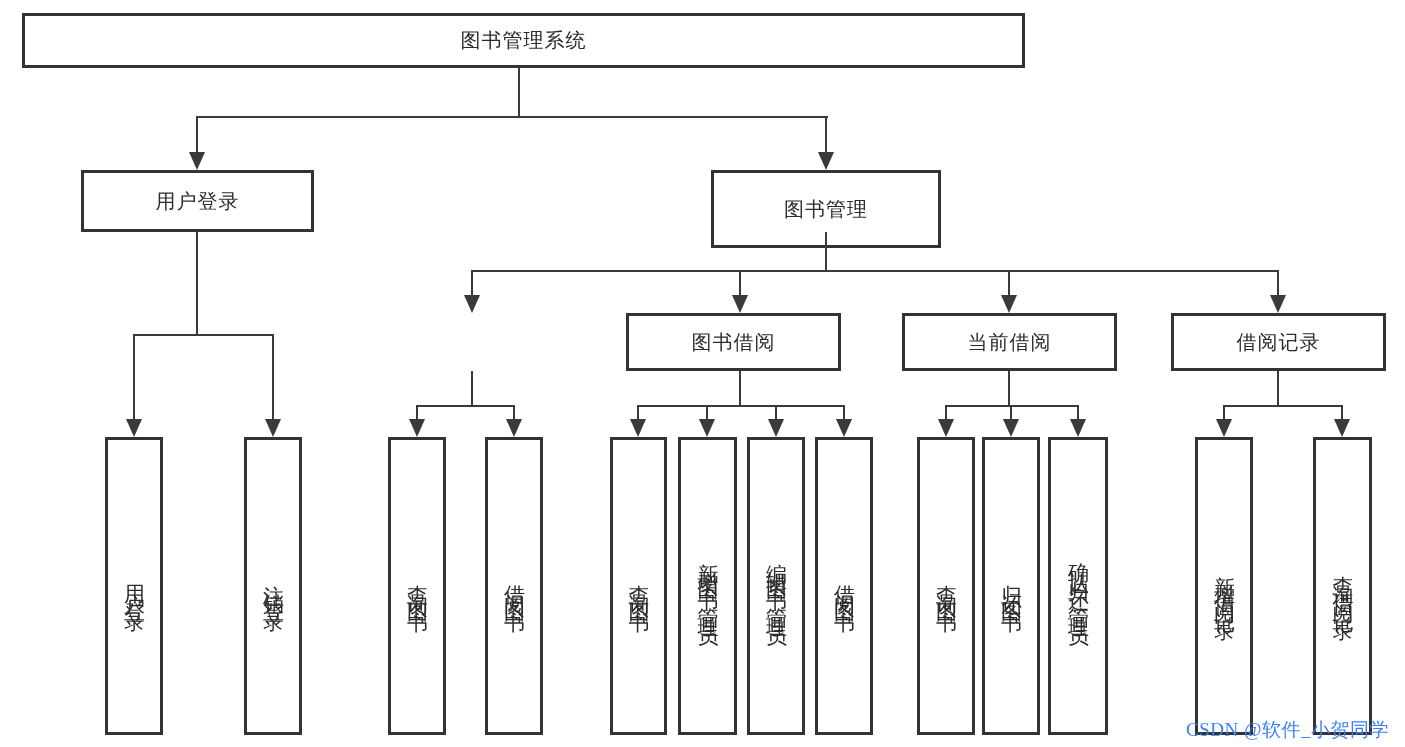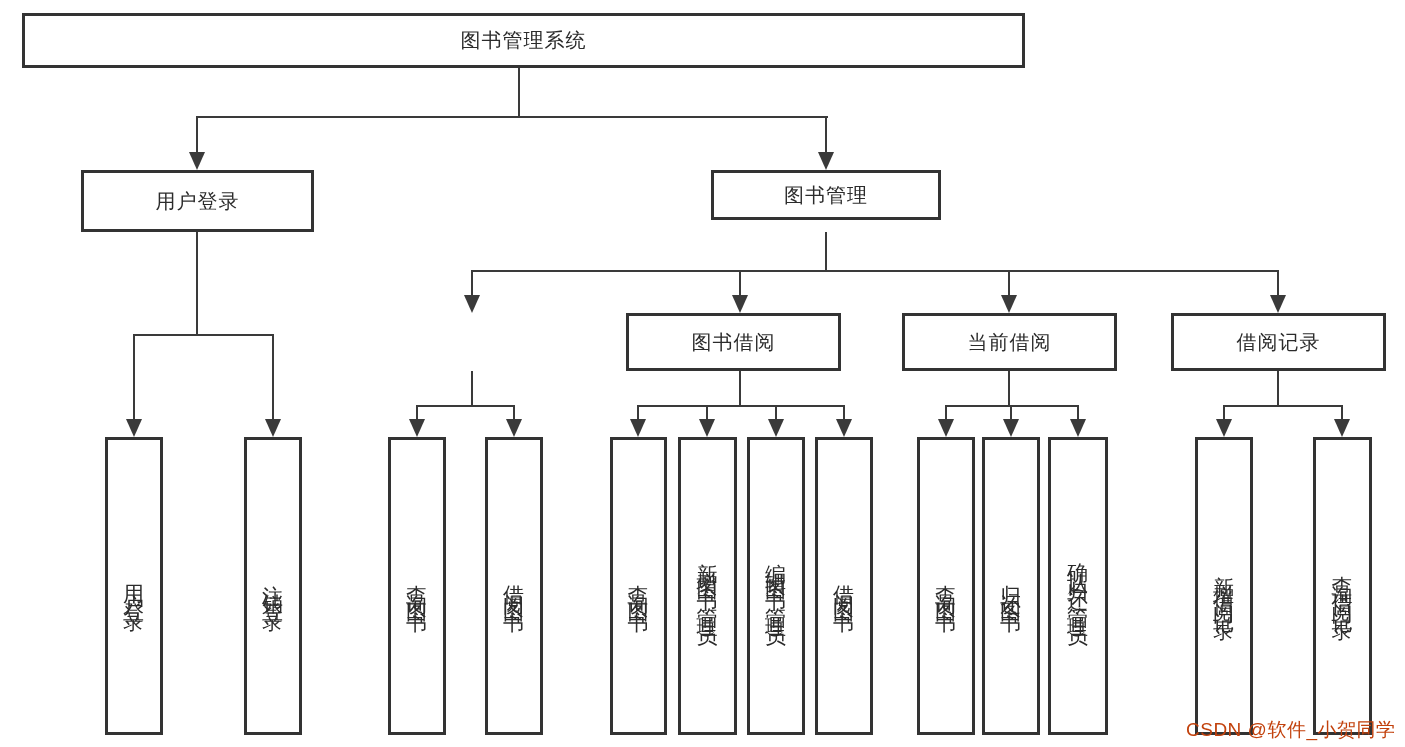--- a/index.html
+++ b/index.html
@@ -1,20 +1,20 @@
 <!DOCTYPE html>
 <html><head>
 <meta charset="utf-8">
 <style>
   html,body{margin:0;padding:0;background:#ffffff;}
   #stage{
     position:relative;
     width:1405px;height:747px;
     background:#ffffff;
-    font-family:Liberation Sans, sans-serif;
+    font-family:Liberation Serif, serif;
     overflow:hidden;
     text-align:center;
   }
   .box{
     position:absolute;
     box-sizing:border-box;
     border:3px solid #333333;
     background:#ffffff;
     display:flex;
     align-items:center;
@@ -41,21 +41,21 @@
     position:absolute;
     width:0;height:0;
     border-left:8px solid transparent;
     border-right:8px solid transparent;
     border-top:18px solid #3a3a3a;
   }
   .watermark{
     position:absolute;
     left:1186px;top:717px;
     font-size:19px;
-    color:#c2410c;
+    color:#3b82f6;
     white-space:nowrap;
     z-index:5;
     letter-spacing:0.5px;
   }
 </style>
 </head>
 <body>
 
 <div id="stage">
 
@@ -66,21 +66,21 @@
   <div class="ln" style="left:518px;top:68px;width:2px;height:50px"></div>
   <div class="ln" style="left:196px;top:116px;width:632px;height:2px"></div>
   <div class="ln" style="left:196px;top:116px;width:2px;height:38px"></div>
   <div class="ln" style="left:825px;top:116px;width:2px;height:38px"></div>
   <div class="arr" style="left:189px;top:152px"></div>
   <div class="arr" style="left:818px;top:152px"></div>
 
   <div class="box h" style="left:81px;top:170px;width:233px;height:62px">
     <span>用户登录</span>
   </div>
-  <div class="box h" style="left:711px;top:170px;width:230px;height:50px">
+  <div class="box h" style="left:711px;top:170px;width:230px;height:78px">
     <span>图书管理</span>
   </div>
 
   <div class="ln" style="left:196px;top:232px;width:2px;height:103px"></div>
   <div class="ln" style="left:133px;top:334px;width:141px;height:2px"></div>
   <div class="ln" style="left:133px;top:334px;width:2px;height:87px"></div>
   <div class="ln" style="left:272px;top:334px;width:2px;height:87px"></div>
   <div class="arr" style="left:126px;top:419px"></div>
   <div class="arr" style="left:265px;top:419px"></div>
 

